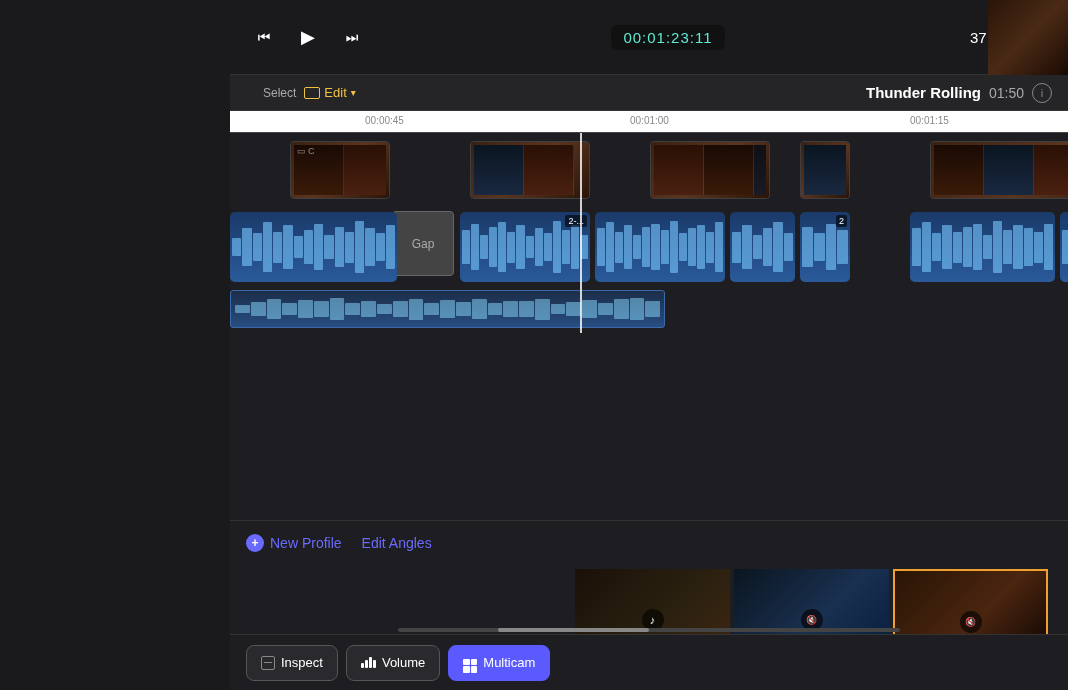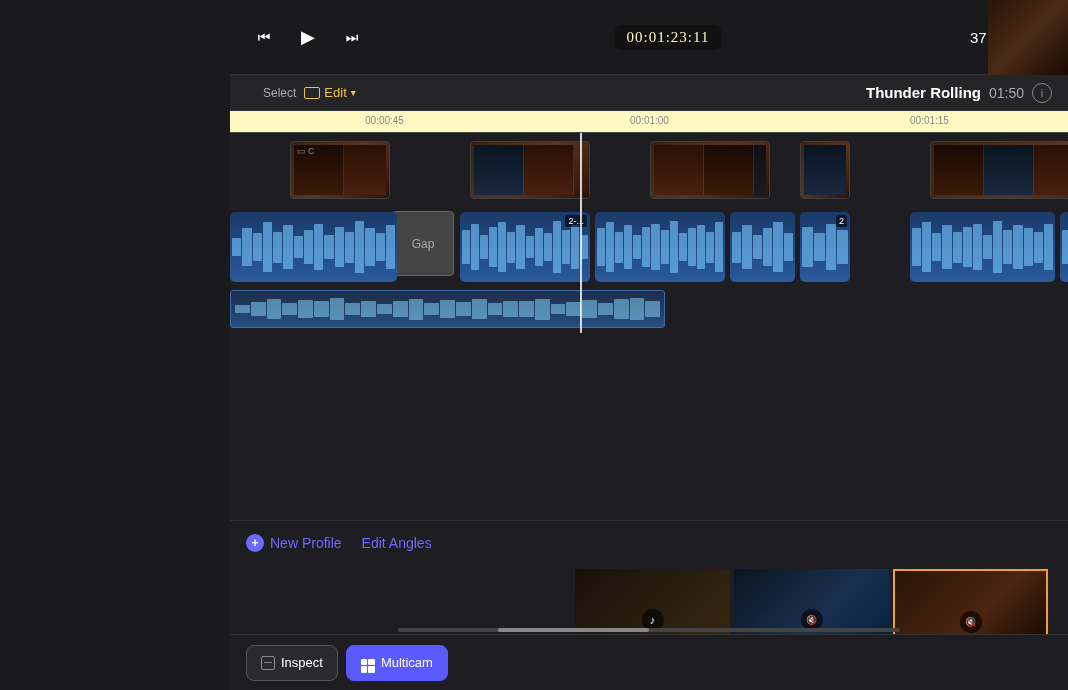--- a/index.html
+++ b/index.html
@@ -61,26 +61,25 @@
     }
 
     .play-btn {
       font-size: 18px;
     }
 
     .timecode-display {
       background: #111;
       border-radius: 6px;
       padding: 4px 12px;
-      color: #fef9c3;
+      color: #5eead4;
       font-size: 15px;
       font-weight: 500;
       letter-spacing: 1px;
       font-variant-numeric: tabular-nums;
-      font-family: Liberation Serif, serif;
     }
 
     .zoom-display {
       color: #fff;
       font-size: 15px;
       display: flex;
       align-items: center;
       gap: 4px;
     }
 
@@ -157,21 +156,21 @@
 
     .header-right {
       display: flex;
       align-items: center;
     }
 
     
     .timeline-ruler {
       width: 100%;
       height: 22px;
-      background: #fef9c3;
+      background: #ffffff;
       position: relative;
       border-bottom: 1px solid #444;
     }
 
     
     .timeline-area {
       width: 100%;
       height: 200px;
       background: #1e1e22;
       position: relative;
@@ -898,20 +897,31 @@
 
     <div class="bottom-toolbar">
 
       <div class="toolbar-btn">
         <span class="toolbar-btn-icon" style="border: 1.5px solid #888; width:14px; height:14px; border-radius:2px; display:inline-flex; align-items:center; justify-content:center;">
           <span style="font-size:8px; border-bottom: 1px solid #888; width:8px; display:block;"></span>
         </span>
         <span>Inspect</span>
       </div>
 
+      <div class="toolbar-btn">
+        <span class="toolbar-btn-icon">
+          <span class="vol-bars">
+            <span class="vol-bar" style="height:5px;"></span>
+            <span class="vol-bar" style="height:8px;"></span>
+            <span class="vol-bar" style="height:11px;"></span>
+            <span class="vol-bar" style="height:8px;"></span>
+          </span>
+        </span>
+        <span>Volume</span>
+      </div>
 
 
       <div class="toolbar-btn toolbar-btn-active">
         <span class="toolbar-btn-icon">
           <span class="multicam-grid">
             <span class="mcg-cell"></span>
             <span class="mcg-cell"></span>
             <span class="mcg-cell"></span>
             <span class="mcg-cell"></span>
           </span>

